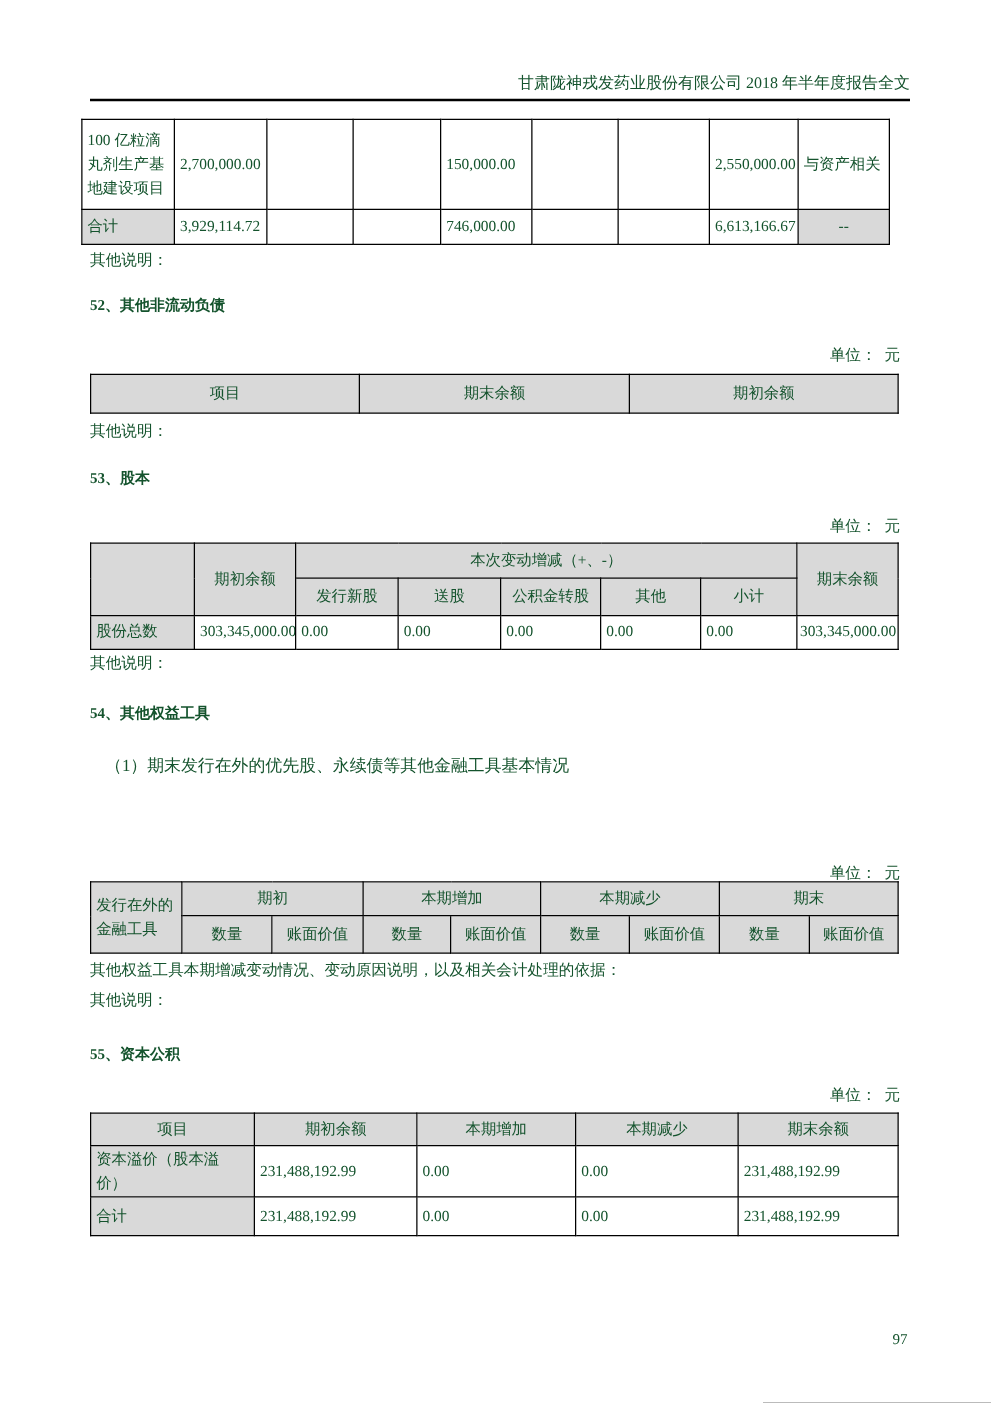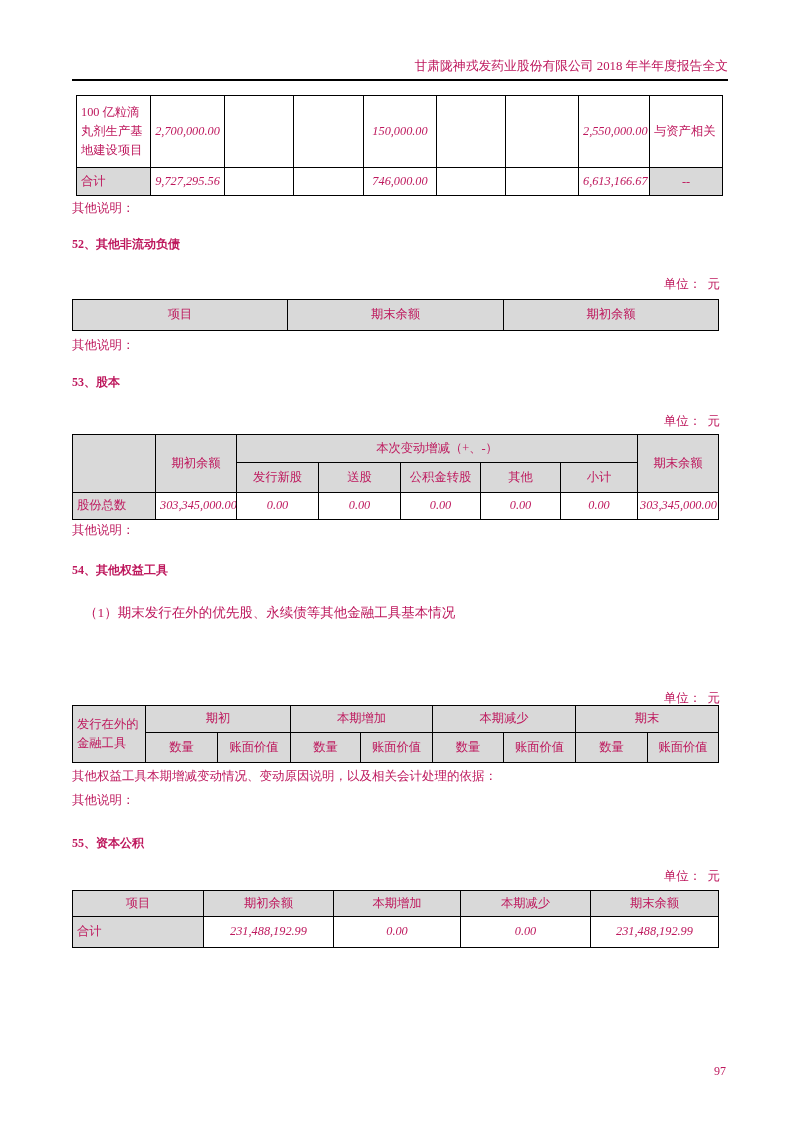--- a/index.html
+++ b/index.html
@@ -1,44 +1,44 @@
 <!DOCTYPE html>
 <html><head>
 <meta charset="utf-8">
 <style>
   html,body { margin:0; padding:0; background:#888; }
   .page {
     position:relative; width:793px; height:1122px; margin:0 auto;
-    background:#ffffff; color:#be185d;
+    background:#ffffff; color:#14532d;
     font-family:"Liberation Serif","DejaVu Serif",serif;
     font-size:12.5px; overflow:hidden;
   }
   .abs { position:absolute; }
   .hdr-title { top:58px; right:65px; font-size:12.8px; white-space:pre; }
   .hdr-rule { top:79px; left:72px; width:656px; height:2px; background:#000; }
   table { border-collapse:collapse; table-layout:fixed; width:646px; }
   td { border:1px solid #000; font-size:12.3px; padding:1px 4px; vertical-align:middle; overflow:hidden; line-height:1.55; }
   .gray { background:#d9d9d9; }
-  .num { text-align:center;font-style:italic; }
+  .num { text-align:left; }
   .ctr { text-align:center; }
   .note { font-size:12.5px; }
   .sec-h { font-size:12px; font-weight:bold; }
   .sub-h { font-size:13.5px; font-weight:normal; }
   .unit { font-size:12.5px; white-space:pre; }
   .pageno { font-size:12px;margin-top:24px; }
 </style>
 </head>
 <body>
 
 <div class="page">
 
   <div class="abs hdr-title">甘肃陇神戎发药业股份有限公司 2018 年半年度报告全文</div>
   <div class="abs hdr-rule"></div>
 
-  <div class="abs" style="top:95px; left:76px;">
+  <div class="abs" style="top:95px; left:65px;">
     <table>
       <colgroup>
         <col style="width:74px">
           <col style="width:74px">
           <col style="width:69px">
           <col style="width:70px">
         <col style="width:73px">
           <col style="width:69px">
           <col style="width:73px">
           <col style="width:71px">
@@ -51,21 +51,21 @@
         <td></td>
         <td></td>
         <td class="num">150,000.00</td>
         <td></td>
         <td></td>
         <td class="num">2,550,000.00</td>
         <td>与资产相关</td>
       </tr>
       <tr style="height:28px">
         <td class="gray">合计</td>
-        <td class="num">9,727,295.56</td>
+        <td class="num">3,929,114.72</td>
         <td></td>
         <td></td>
         <td class="num">746,000.00</td>
         <td></td>
         <td></td>
         <td class="num">6,613,166.67</td>
         <td class="gray ctr">--</td>
       </tr>
     </tbody>
       </table>
@@ -188,20 +188,27 @@
           <col style="width:128px">
       </colgroup>
       <tbody>
           <tr style="height:26px">
         <td class="gray ctr">项目</td>
         <td class="gray ctr">期初余额</td>
         <td class="gray ctr">本期增加</td>
         <td class="gray ctr">本期减少</td>
         <td class="gray ctr">期末余额</td>
       </tr>
+      <tr style="height:30px">
+        <td class="gray">资本溢价（股本溢价）</td>
+        <td class="num">231,488,192.99</td>
+        <td class="num">0.00</td>
+        <td class="num">0.00</td>
+        <td class="num">231,488,192.99</td>
+      </tr>
       <tr style="height:31px">
         <td class="gray">合计</td>
         <td class="num">231,488,192.99</td>
         <td class="num">0.00</td>
         <td class="num">0.00</td>
         <td class="num">231,488,192.99</td>
       </tr>
     </tbody>
       </table>
   </div>

